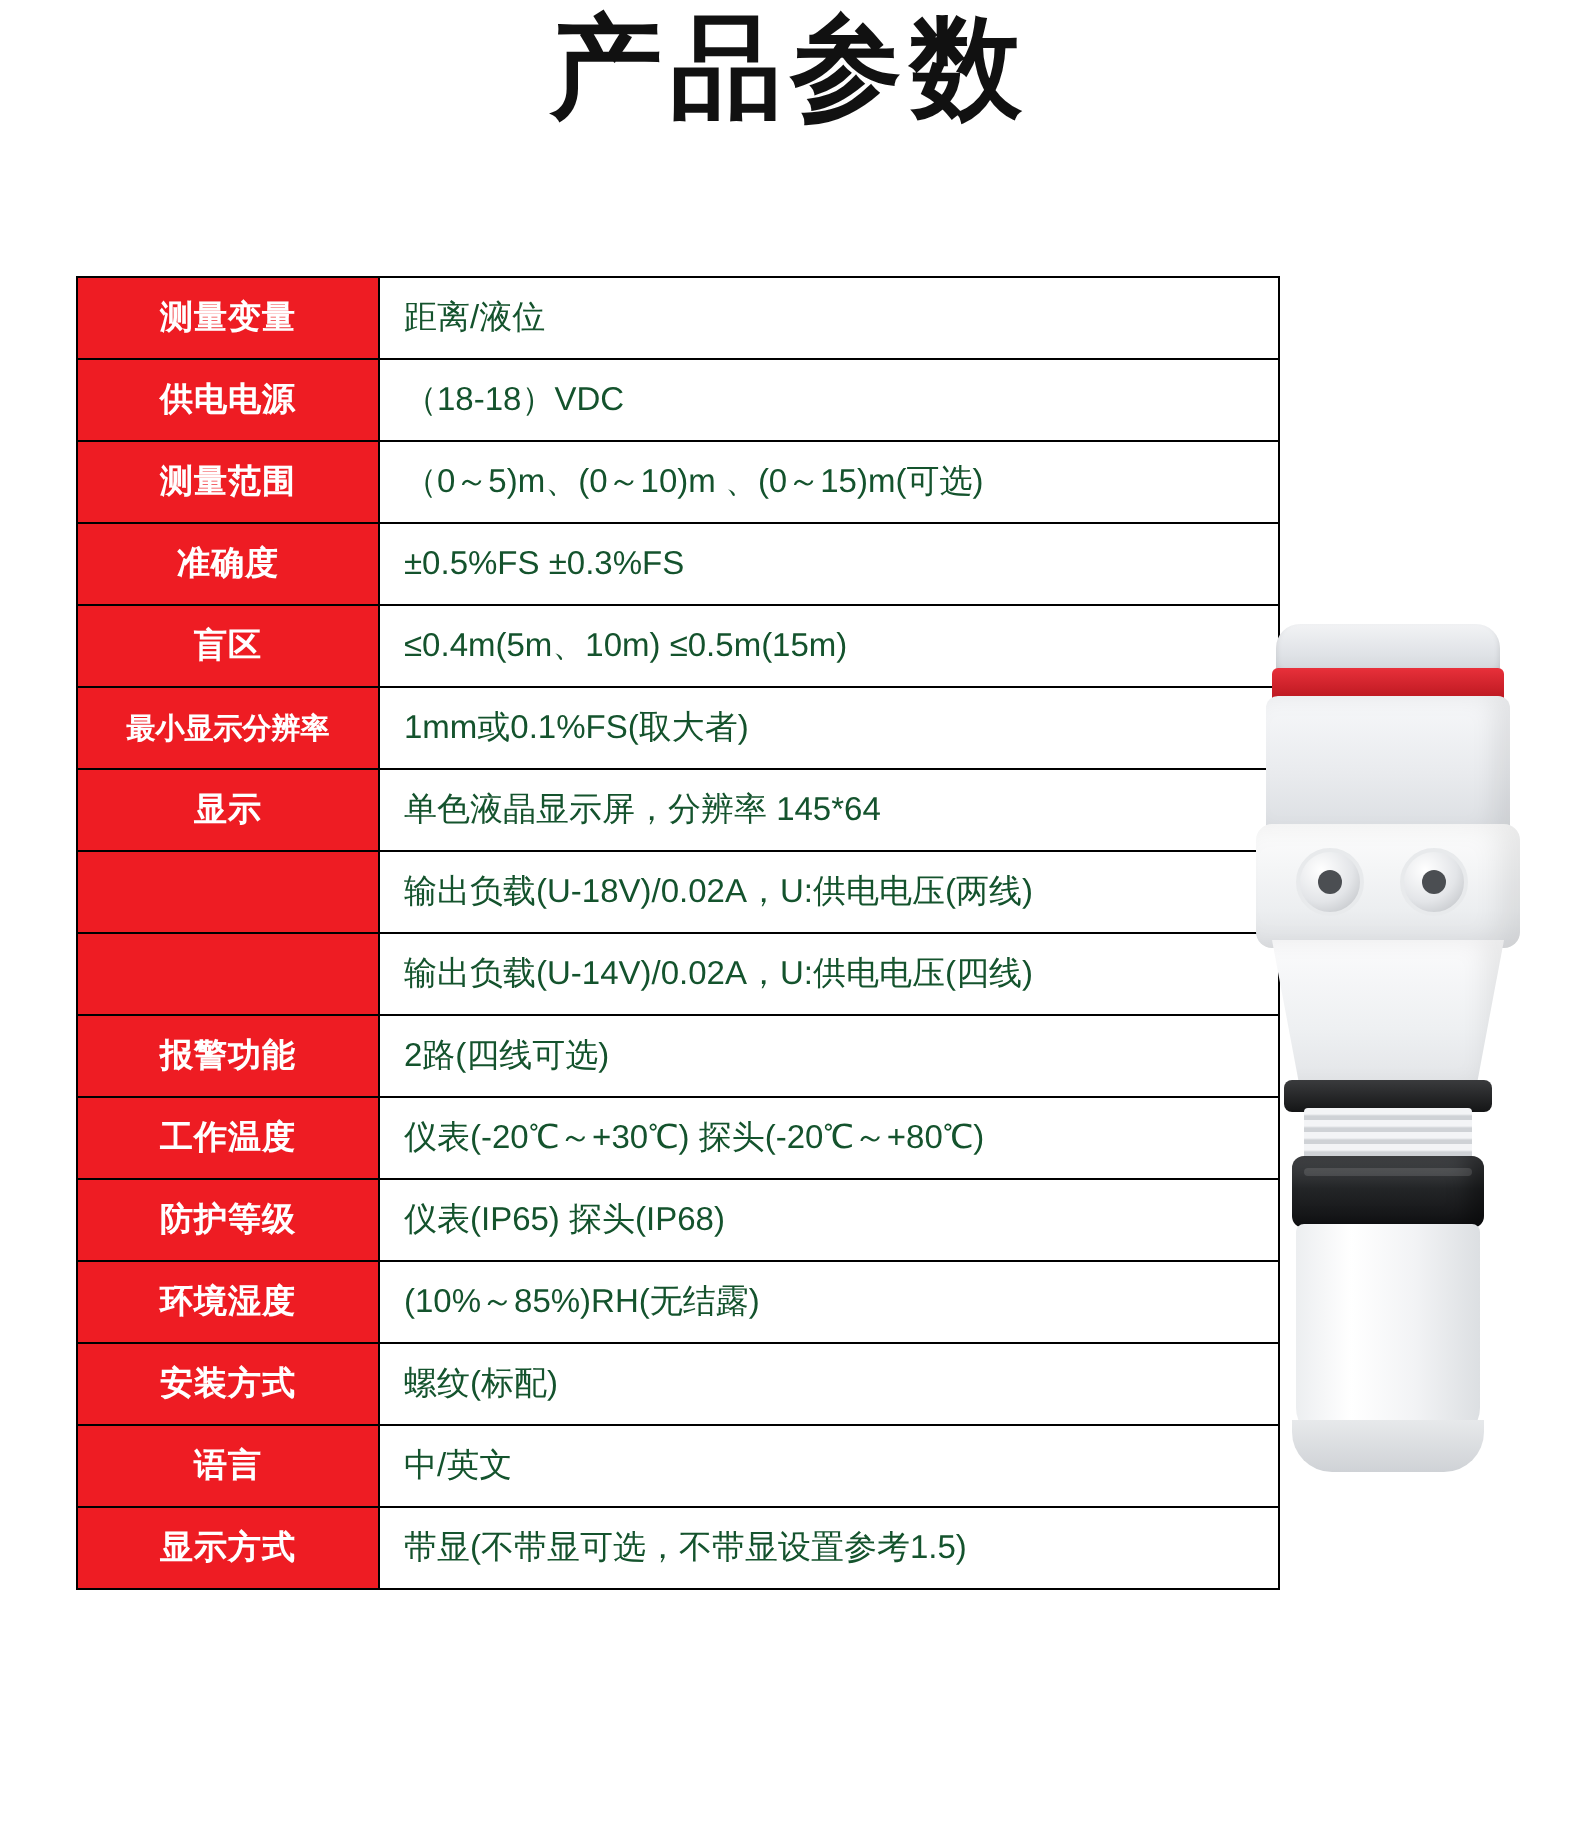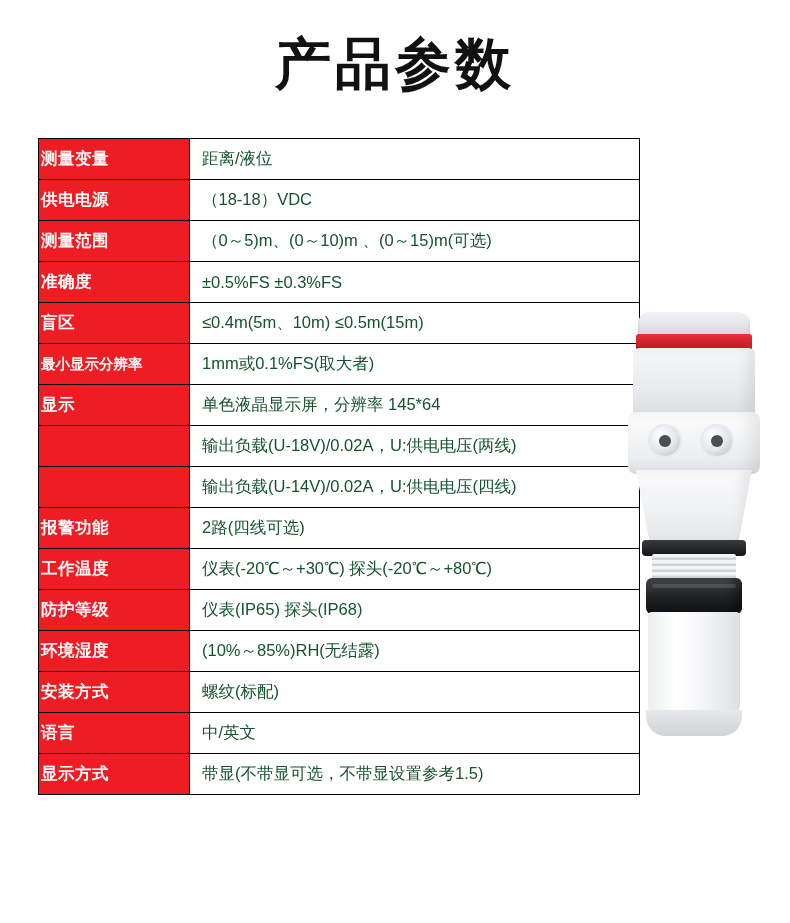--- a/index.html
+++ b/index.html
@@ -15,21 +15,20 @@
     position: relative;
     overflow: hidden;
   }
 
   .page-title {
     text-align: center;
     font-size: 56px;
     font-weight: bold;
     letter-spacing: 4px;
     color: #111111;
-    padding-top: 30px;
     line-height: 1.2;
   }
 
   .spec-table {
     position: absolute;
     left: 38px;
     top: 138px;
     width: 602px;
     border-collapse: collapse;
     table-layout: fixed;
@@ -39,20 +38,21 @@
     border: 1px solid #000000;
     height: 40px;
     padding: 0 6px;
     font-size: 16.5px;
     vertical-align: middle;
   }
   .spec-table td.label {
     width: 146px;
     background: #ee1c23;
     color: #ffffff;
+    text-align: center;
     font-weight: bold;
     letter-spacing: 0.5px;
     padding: 0 2px;
   }
   .spec-table td.label.small {
     font-size: 14.5px;
     letter-spacing: 0;
   }
   .spec-table td.value {
     background: #ffffff;

